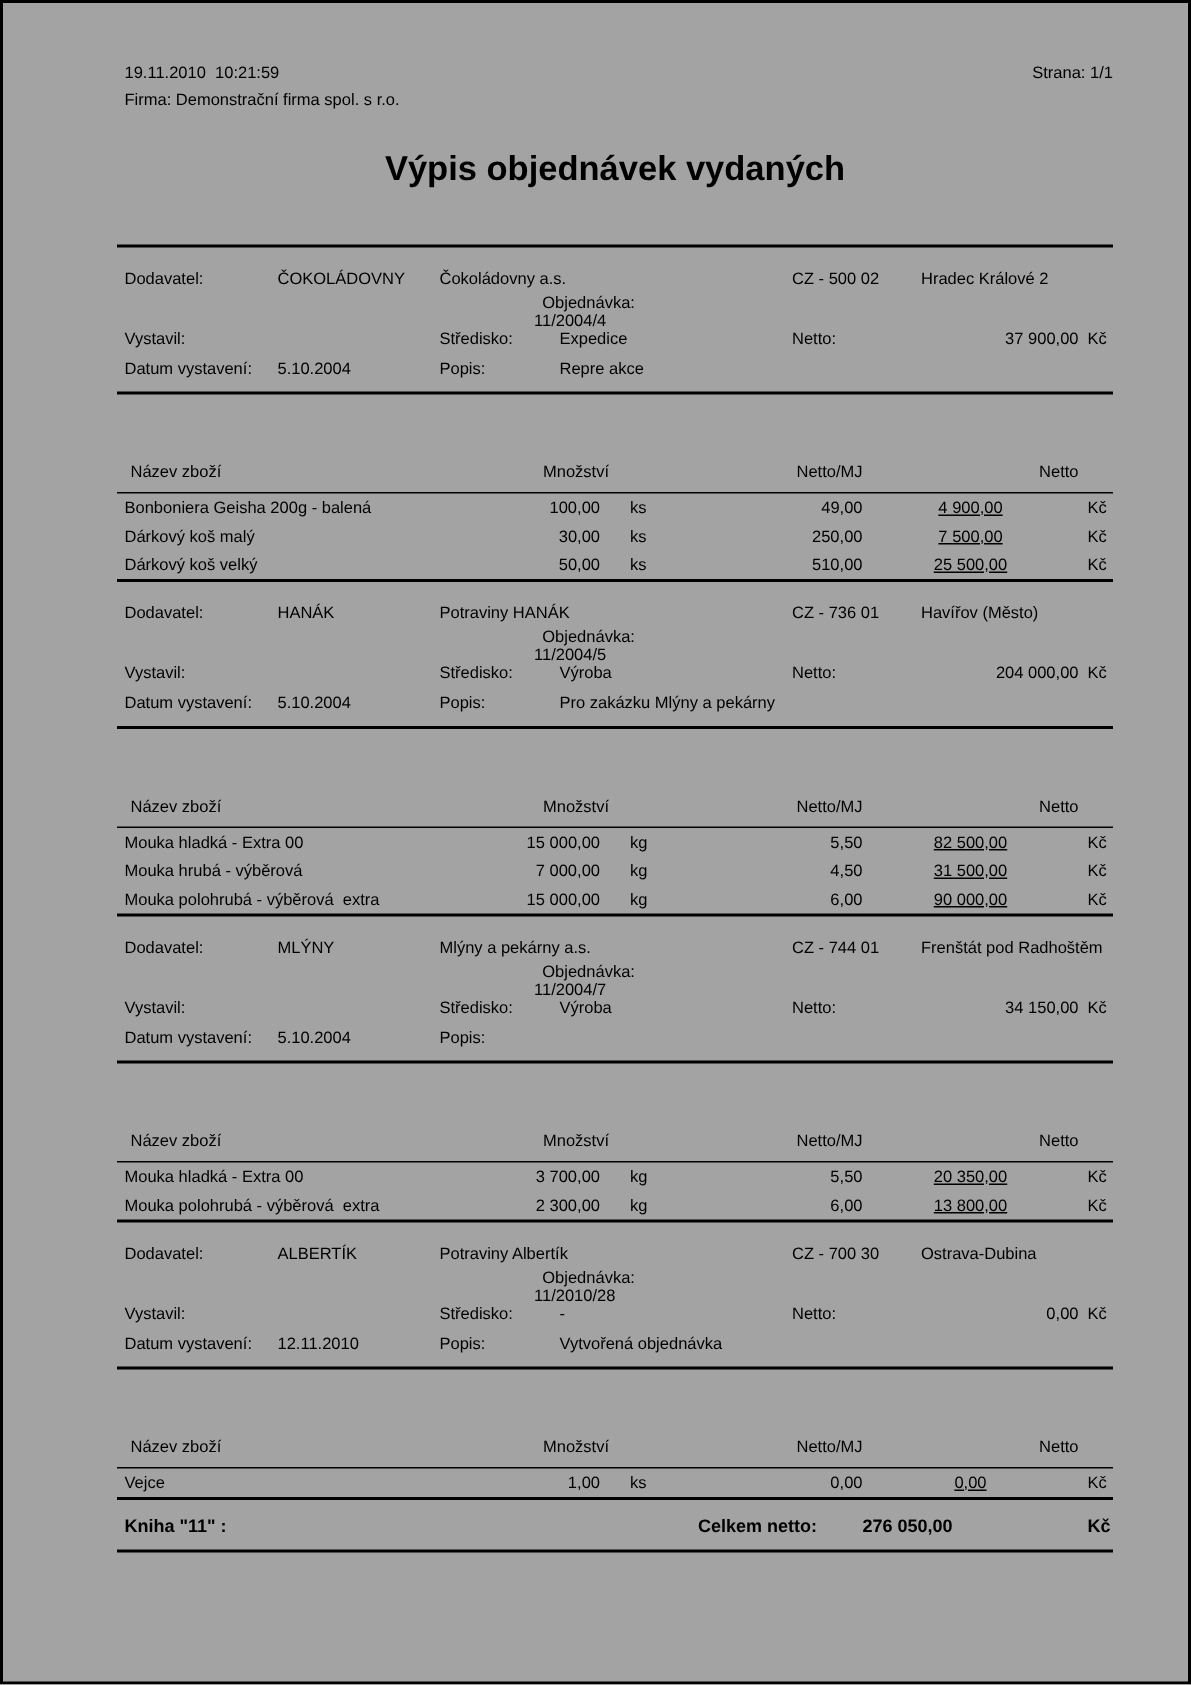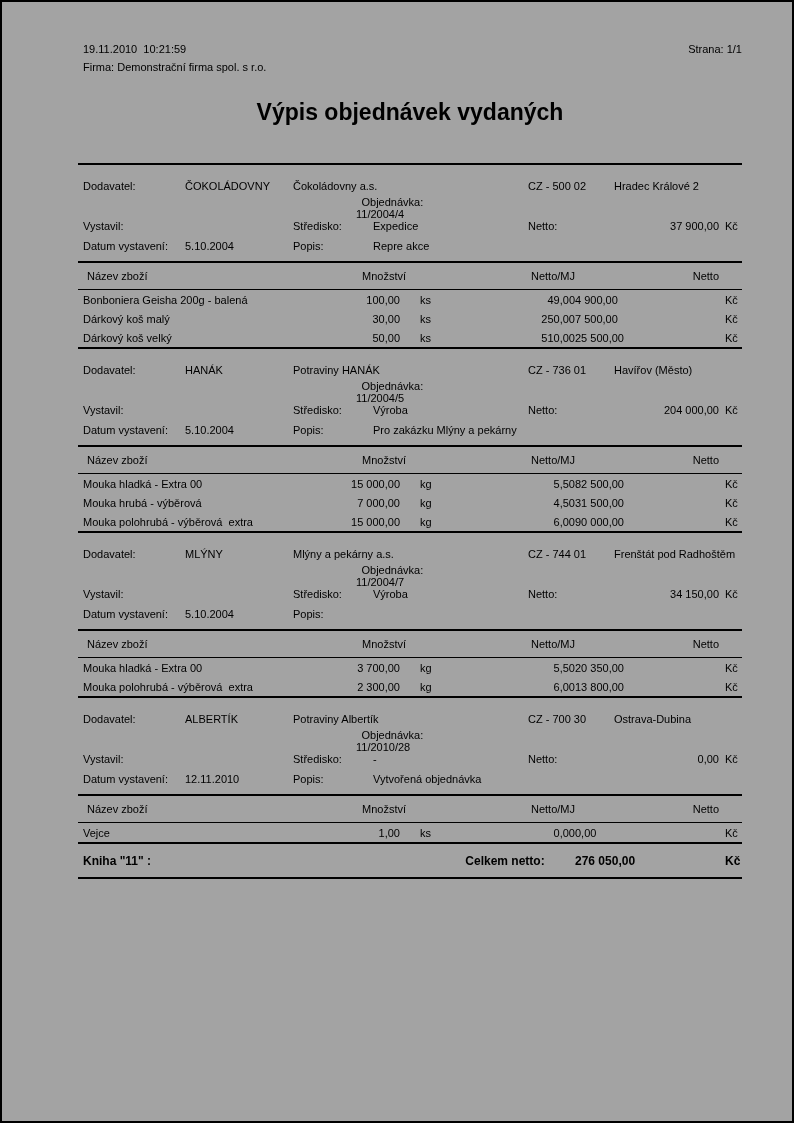--- a/index.html
+++ b/index.html
@@ -32,31 +32,31 @@
   .i-name  { flex:1; }
   .i-zip   { width:86px; }
   .i-city  { width:128px; }
   .i-l2    { width:68px; }
   .i-v2    { flex:1;padding-left:12px; }
   .i-nl    { width:86px; }
   .i-nv    { width:105px; text-align:right; }
   .i-cur   { width:23px; padding-left:6px; }
 
   
-  .t-head { display:flex; height:26px; align-items:center; }
+  .t-head { display:flex; height:26px; align-items:center;margin-top:39px; }
   .th-name  { width:250px; padding-left:9px; }
   .th-qty   { width:112px; text-align:center; }
   .th-mj    { width:135px; text-align:right; }
   .th-netto { width:144px; text-align:right; }
   .t-row { display:flex; height:19px; align-items:center; }
   .td-name  { width:240px; padding-left:5px; }
   .td-qty   { width:82px;  text-align:right; }
   .td-unit  { width:30px;  padding-left:20px; }
   .td-mj    { width:145px; text-align:right; }
-  .td-total { width:144px; text-align:left; }
+  .td-total { width:144px; text-align:center;text-decoration:underline; }
   .td-cur   { width:23px;  padding-left:6px; }
 
   
   .sum-row { display:flex; height:33px; align-items:center; font-size:12px; font-weight:bold; }
   .sum-book  { flex:1; padding-left:5px; }
   .sum-label { width:140px; text-align:center; }
   .sum-value { width:144px; text-align:left; }
   .sum-cur   { width:23px; padding-left:6px; }
 </style>
 </head>

